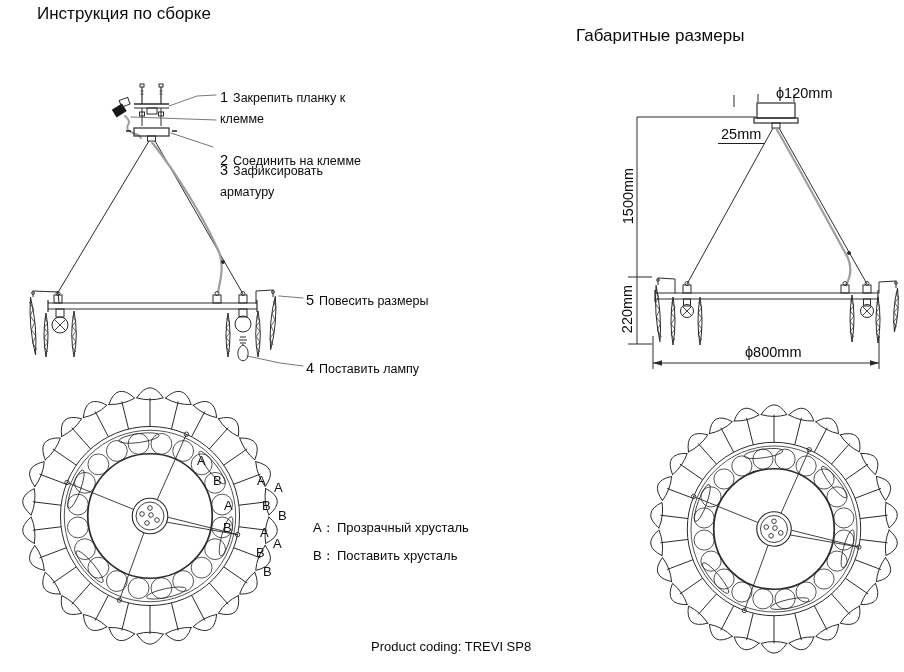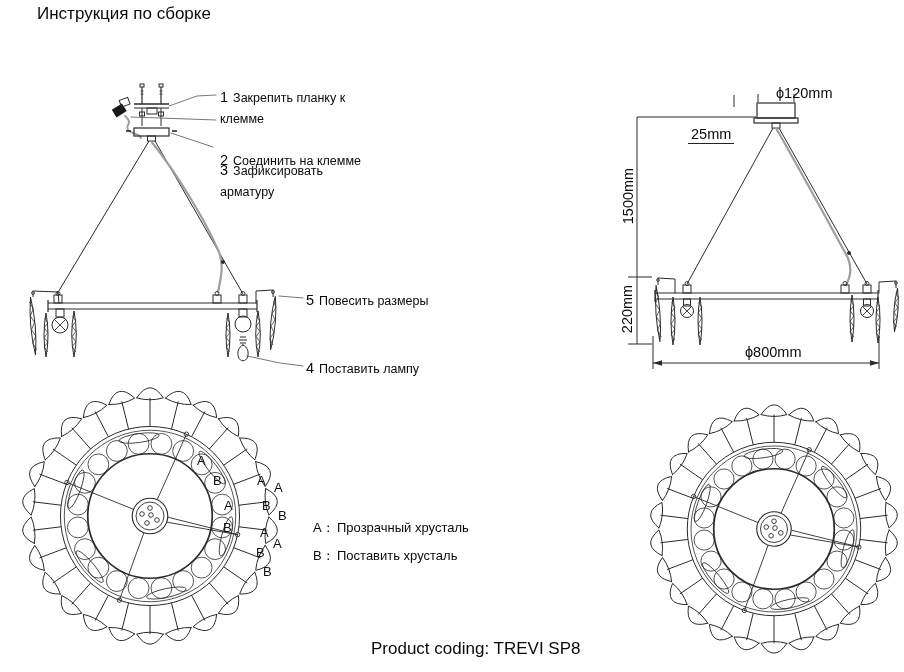--- a/index.html
+++ b/index.html
@@ -5,24 +5,24 @@
   html,body{margin:0;padding:0;background:#ffffff;}
   .page{position:relative;width:904px;height:672px;background:#ffffff;overflow:hidden;
         font-family:"Liberation Sans",sans-serif;color:#000;}
   #art{position:absolute;left:0;top:0;}
   .t{position:absolute;white-space:nowrap;color:#0a0a0a;}
   .title{font-size:17px;margin-left:29px;}
   .step{font-size:12.5px;}
   .step .num{font-size:14.5px;margin-right:5px;}
   .dim{font-size:14.5px;}
   .dim.rot{transform:rotate(-90deg);transform-origin:center center;width:60px;text-align:center;}
-  .dim.underl{border-bottom:1.3px solid #222;padding:0 3px 1px 3px;}
+  .dim.underl{border-bottom:1.3px solid #222;padding:0 3px 1px 3px;margin-left:30px;}
   .legend{font-size:13px;}
   .legend .k{display:inline-block;width:24px;}
-  .product{font-size:17px;}
+  .product{font-size:13px;}
   text.ab{font-size:13px;fill:#111;font-family:"Liberation Sans",sans-serif;}
 </style>
 </head>
 <body>
 
 <div class="page">
 
   <svg id="art" width="904" height="672" viewBox="0 0 904 672">
       <line x1="134" y1="104" x2="169" y2="104" stroke="#2b2b2b" stroke-width="1.3"></line>
       <line x1="134" y1="108" x2="169" y2="108" stroke="#2b2b2b" stroke-width="1"></line>
@@ -350,20 +350,21 @@
       <circle cx="774" cy="529" r="17.220000000000002" fill="none" stroke="#2b2b2b" stroke-width="1.1"></circle>
       <circle cx="774" cy="529" r="13.53" fill="none" stroke="#2b2b2b" stroke-width="0.9"></circle>
       <circle cx="774" cy="521.2519685039371" r="2.3" fill="none" stroke="#2b2b2b" stroke-width="0.9"></circle>
       <circle cx="766.2519685039371" cy="527.0629921259842" r="2.3" fill="none" stroke="#2b2b2b" stroke-width="0.9"></circle>
       <circle cx="771.0944881889764" cy="535.7795275590552" r="2.3" fill="none" stroke="#2b2b2b" stroke-width="0.9"></circle>
       <circle cx="780.7795275590552" cy="532.8740157480315" r="2.3" fill="none" stroke="#2b2b2b" stroke-width="0.9"></circle>
       <circle cx="774.9685039370079" cy="528.0314960629921" r="2.3" fill="none" stroke="#2b2b2b" stroke-width="0.9"></circle>
     </svg>
 
   <div class="t title" style="left:8px;top:4px">Инструкция по сборке</div>
+  <div class="t title" style="left:547px;top:26px">Габаритные размеры</div>
 
   <div class="t step" style="left:220px;top:89px">
     <span class="num">1</span><span>Закрепить планку к</span>
   </div>
   <div class="t step" style="left:220px;top:112px">клемме</div>
 
   <div class="t step" style="left:220px;top:152px">
     <span class="num">2</span><span>Соединить на клемме</span>
   </div>
 

